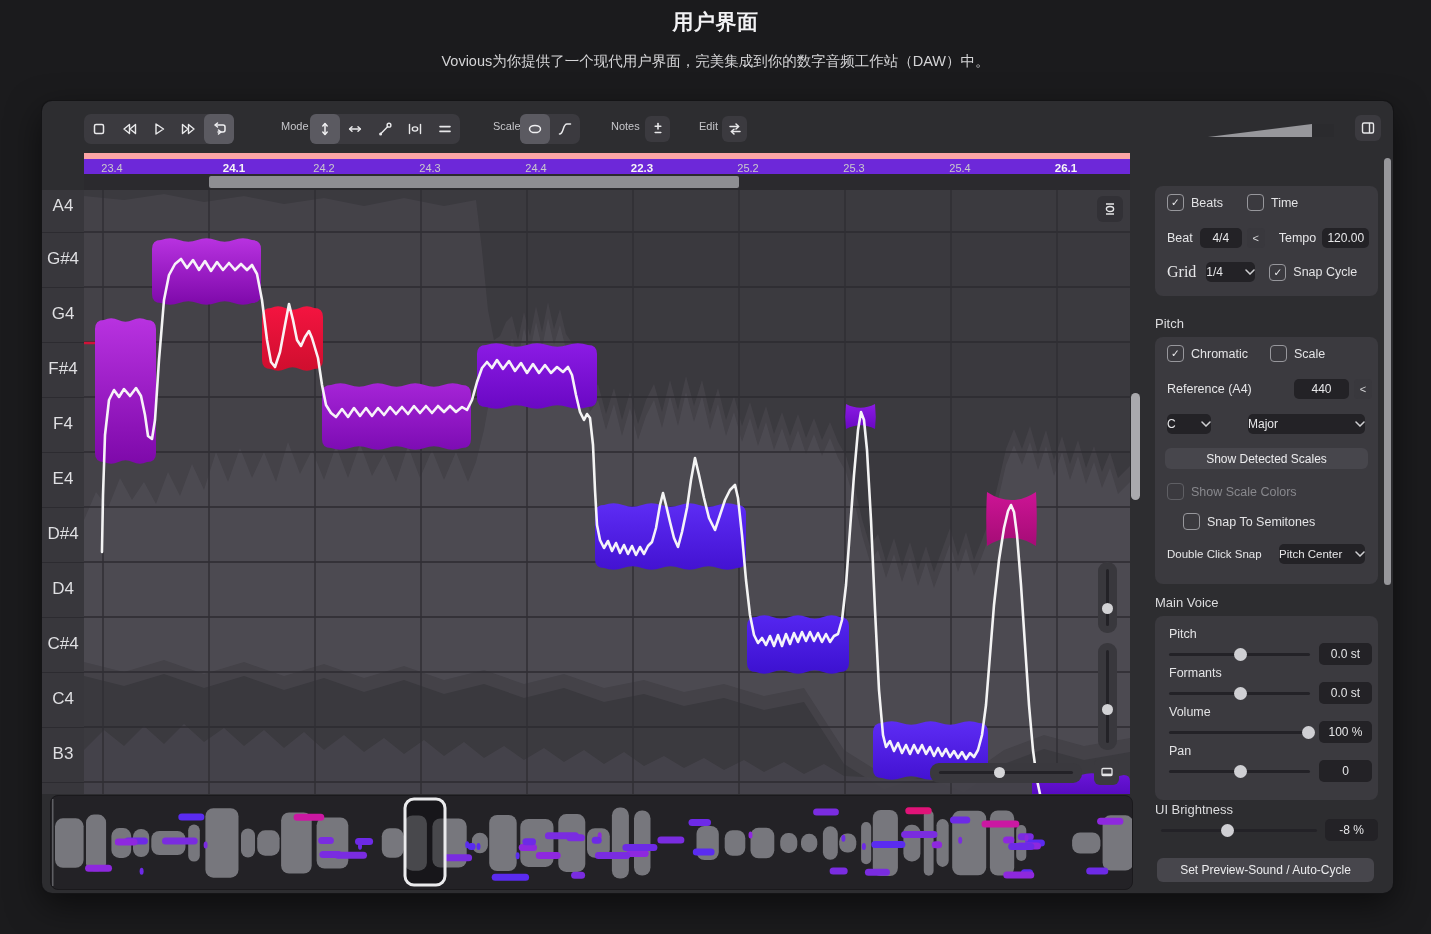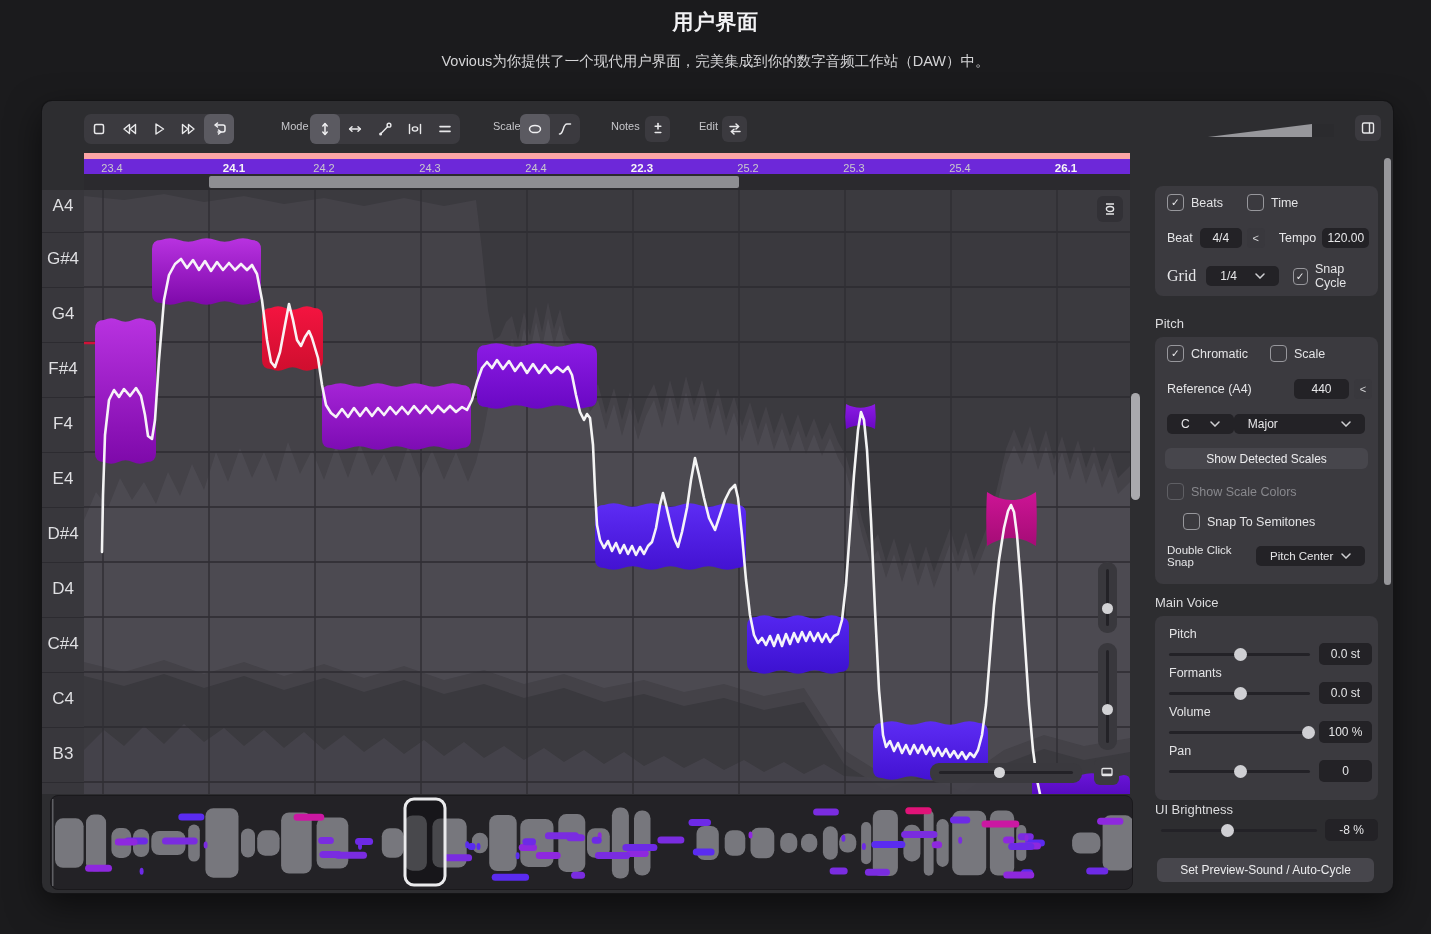--- a/index.html
+++ b/index.html
@@ -52,21 +52,21 @@
   .cb{display:inline-flex;align-items:center;gap:7px;font-size:12.5px;color:#e3e3e5;}
   .cb .box{width:15px;height:15px;border:1.5px solid #97979c;border-radius:4px;display:inline-flex;
       align-items:center;justify-content:center;font-size:10.5px;color:#ececee;line-height:1;background:transparent;}
   .cb.dim{color:#88888d;}
   .cb.dim .box{border-color:#5f5f64;}
   .field{background:#232226;border-radius:5px;color:#e8e8ea;font-size:12px;
       display:inline-flex;align-items:center;justify-content:center;height:20px;}
   .mini-btn{background:#39383d;border:0;border-radius:4px;color:#d8d8da;font-size:11px;
       height:20px;width:18px;display:inline-flex;align-items:center;justify-content:center;padding:0;}
   .select{background:#232226;border-radius:5px;color:#e6e6e8;font-size:12px;height:20px;
-      display:inline-flex;align-items:center;justify-content:space-between;padding:0 14px;}
+      display:inline-flex;align-items:center;justify-content:space-between;padding:0 0;}
   .select svg{flex:0 0 auto;margin-left:6px;}
   .panel-row{position:absolute;display:flex;align-items:center;}
   .wide-btn{background:#47464c;border:0;border-radius:6px;color:#ececee;font-size:12px;
       display:flex;align-items:center;justify-content:center;}
   .mv-label{font-size:12.5px;color:#e3e3e5;}
   .mv-track{position:relative;height:3px;background:#232227;border-radius:2px;flex:1;}
   .mv-thumb{position:absolute;top:-5px;width:13px;height:13px;border-radius:50%;background:#cfcfd3;}
   .mv-value{width:53px;height:22px;background:#232226;border-radius:5px;color:#e6e6e8;
       font-size:12px;display:flex;align-items:center;justify-content:center;}
   

